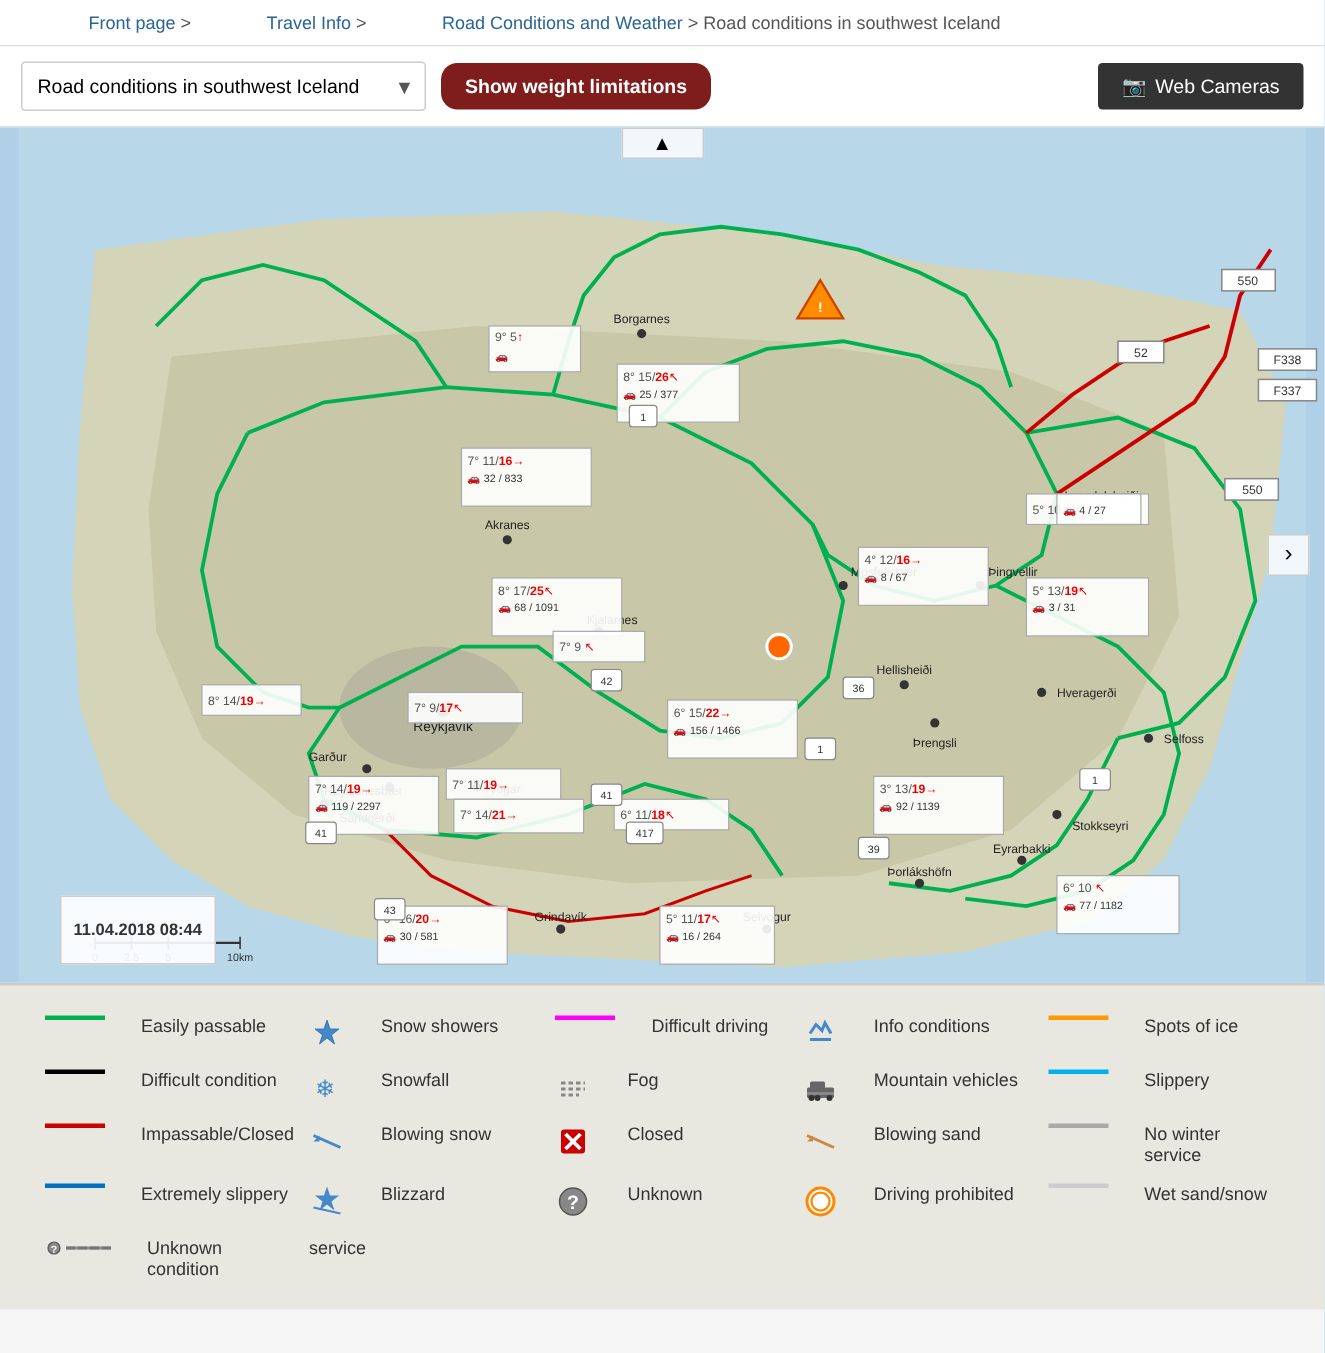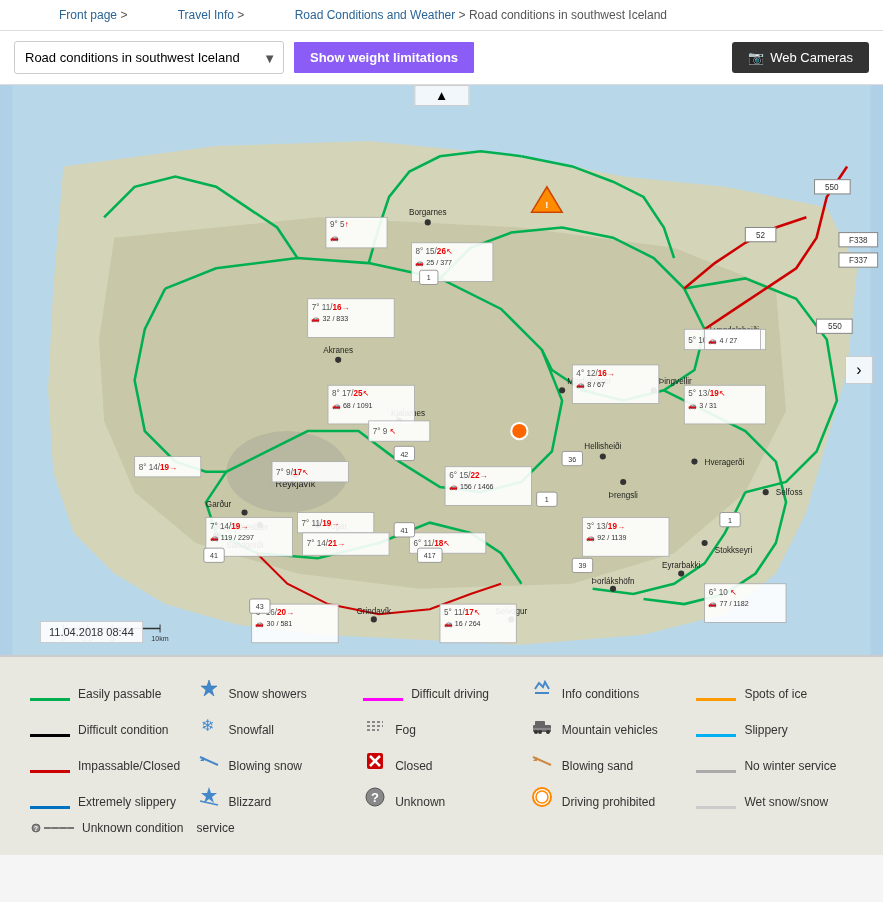--- a/index.html
+++ b/index.html
@@ -41,26 +41,26 @@
     }
     .select-arrow {
       position: absolute;
       right: 8px;
       top: 50%;
       transform: translateY(-50%);
       pointer-events: none;
       color: #555;
     }
     .btn-weight {
-      background: #8b5cf6;
+      background: #7f1d1d;
       color: #fff;
       border: none;
       padding: 8px 16px;
       font-size: 13px;
-      border-radius: 1px;
+      border-radius: 11px;
       cursor: pointer;
       font-weight: bold;
     }
     .btn-webcam {
       margin-left: auto;
       background: #333;
       color: #fff;
       border: none;
       padding: 8px 16px;
       font-size: 13px;
@@ -127,22 +127,22 @@
     .legend {
       background: #e8e8e0;
       padding: 20px 30px;
       display: grid;
       grid-template-columns: repeat(5, 1fr);
       gap: 12px 10px;
       border-top: 2px solid #ccc;
     }
     .legend-item {
       display: flex;
-      align-items: flex-end;
-      gap: 8px;
+      align-items: flex-start;
+      gap: 24px;
       font-size: 12px;
     }
     .legend-line {
       width: 40px;
       height: 3px;
       flex-shrink: 0;
     }
     .legend-icon {
       width: 24px;
       height: 24px;
@@ -473,21 +473,21 @@
       <line x1="24" y1="8" x2="24" y2="0" stroke="#333" stroke-width="1"></line>
       <line x1="48" y1="8" x2="48" y2="0" stroke="#333" stroke-width="1"></line>
       <line x1="95" y1="8" x2="95" y2="0" stroke="#333" stroke-width="1"></line>
       <text x="0" y="16" font-size="7" text-anchor="middle" fill="#333">0</text>
       <text x="24" y="16" font-size="7" text-anchor="middle" fill="#333">2.5</text>
       <text x="48" y="16" font-size="7" text-anchor="middle" fill="#333">5</text>
       <text x="95" y="16" font-size="7" text-anchor="middle" fill="#333">10km</text>
     </g>
   </svg>
 
-  <div class="map-timestamp" style="position:absolute;bottom:12px;left:40px;background:rgba(255,255,255,0.9);padding:4px 8px;font-size:11px;font-weight:normal;border:1px solid #ccc;z-index:5;">11.04.2018  08:44</div>
+  <div class="map-timestamp" style="position:absolute;bottom:12px;left:40px;background:rgba(255,255,255,0.9);padding:16px 8px;font-size:11px;font-weight:bold;border:1px solid #ccc;z-index:5;">11.04.2018  08:44</div>
 </div>
 
 <div class="legend">
 
   <div class="legend-item">
     <div class="legend-line" style="background:#00b050;"></div>
     <span>Easily passable</span>
   </div>
   <div class="legend-item">
     <div class="legend-icon">
@@ -619,21 +619,21 @@
       <svg width="22" height="22" viewBox="0 0 22 22">
           <circle cx="11" cy="11" r="9" fill="#fff" stroke="#ff8800" stroke-width="2"></circle>
           <circle cx="11" cy="11" r="6" fill="none" stroke="#ff8800" stroke-width="1.5"></circle>
         </svg>
     </div>
     <span>Driving prohibited</span>
   </div>
 
   <div class="legend-item">
     <div class="legend-line" style="background:#cccccc;"></div>
-    <span>Wet snow/snow</span>
+    <span>Wet sand/snow</span>
   </div>
   <div class="legend-item">
     <div style="display:flex;align-items:center;gap:2px;">
       <svg width="12" height="14" viewBox="0 0 12 14">
           <circle cx="6" cy="7" r="4" fill="#888" stroke="#555" stroke-width="0.8"></circle>
           <text x="6" y="10" font-size="7" text-anchor="middle" fill="white" font-weight="bold">?</text>
         </svg>
       <div style="width:30px;height:2px;background:#888;border-top:2px dashed #777;"></div>
     </div>
     <span>Unknown condition</span>

